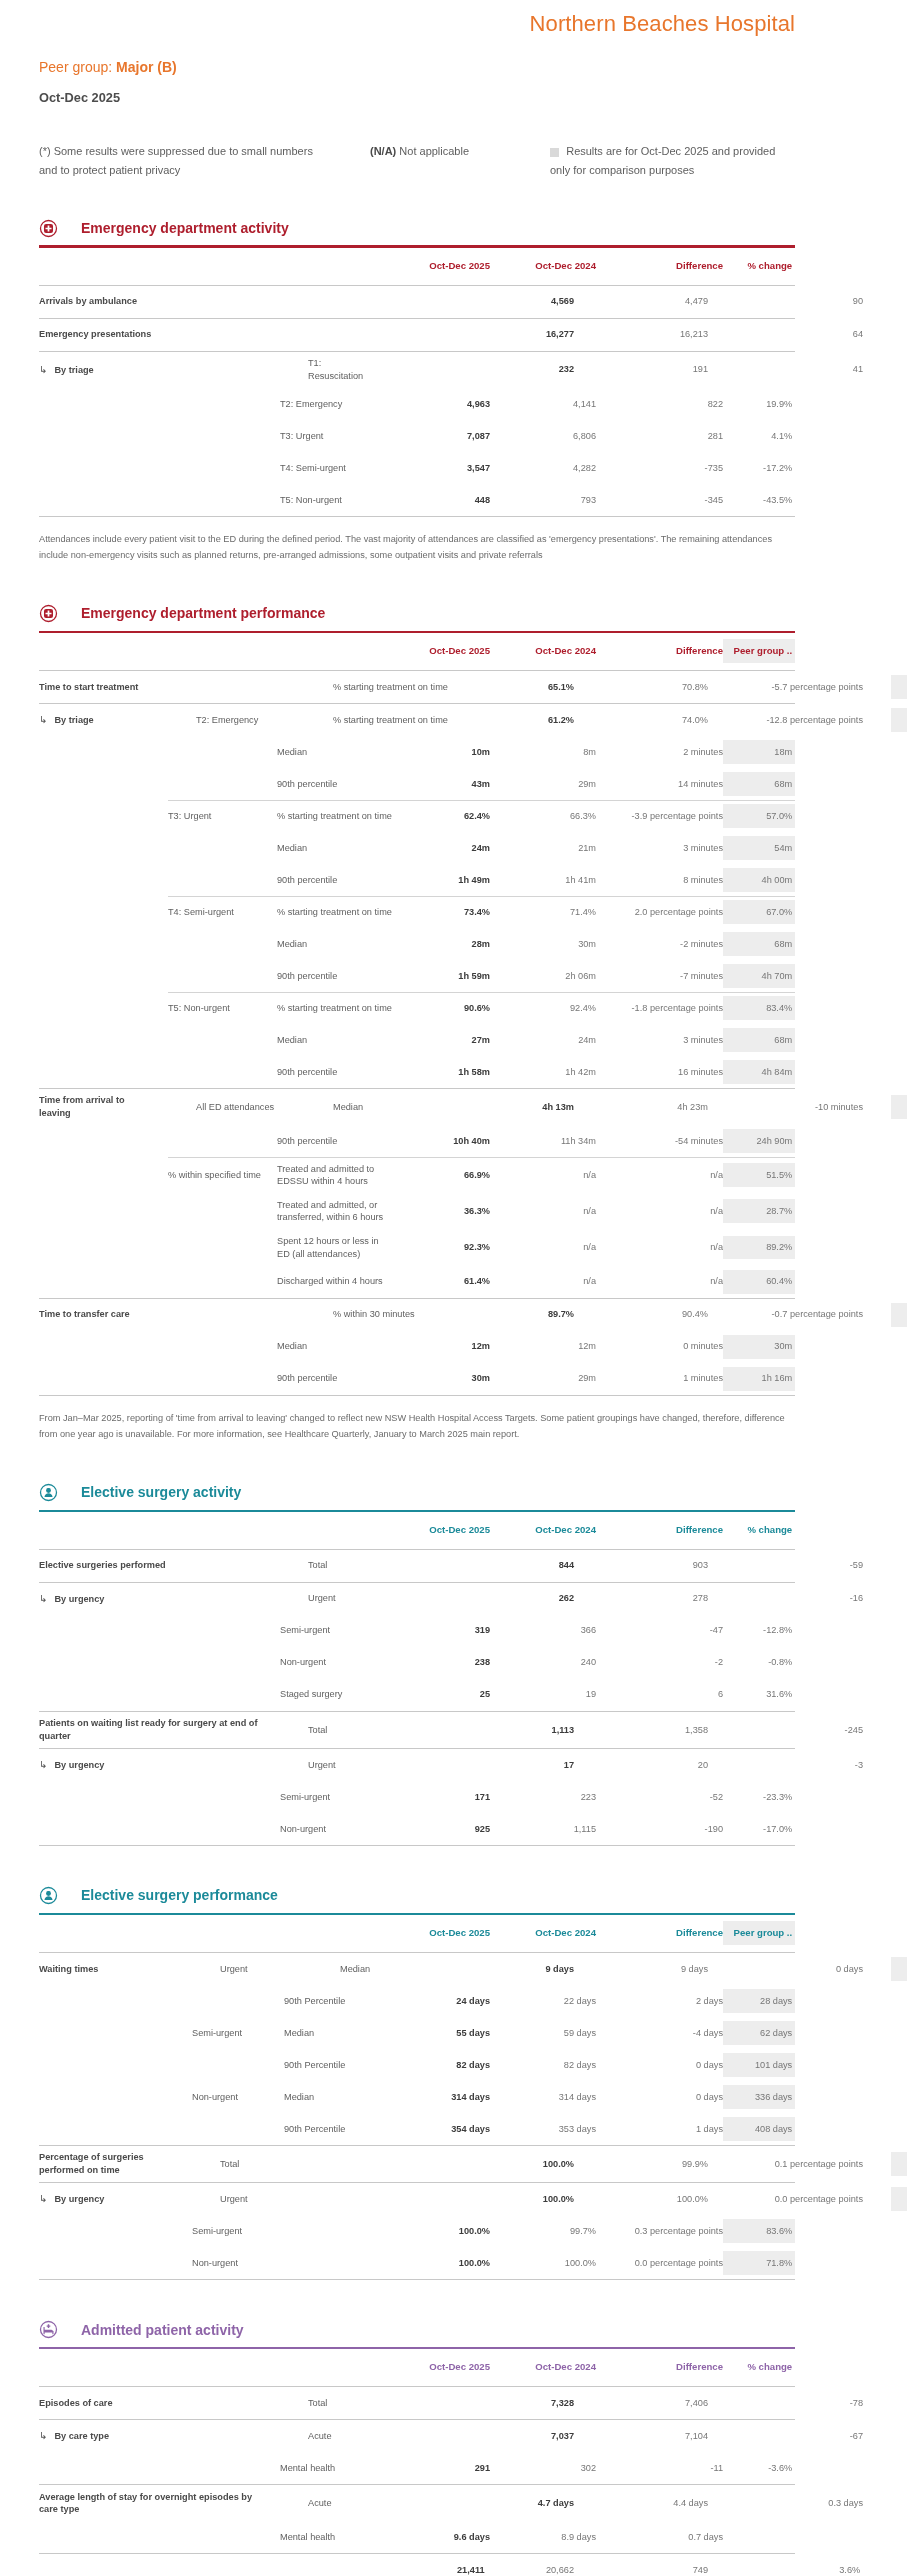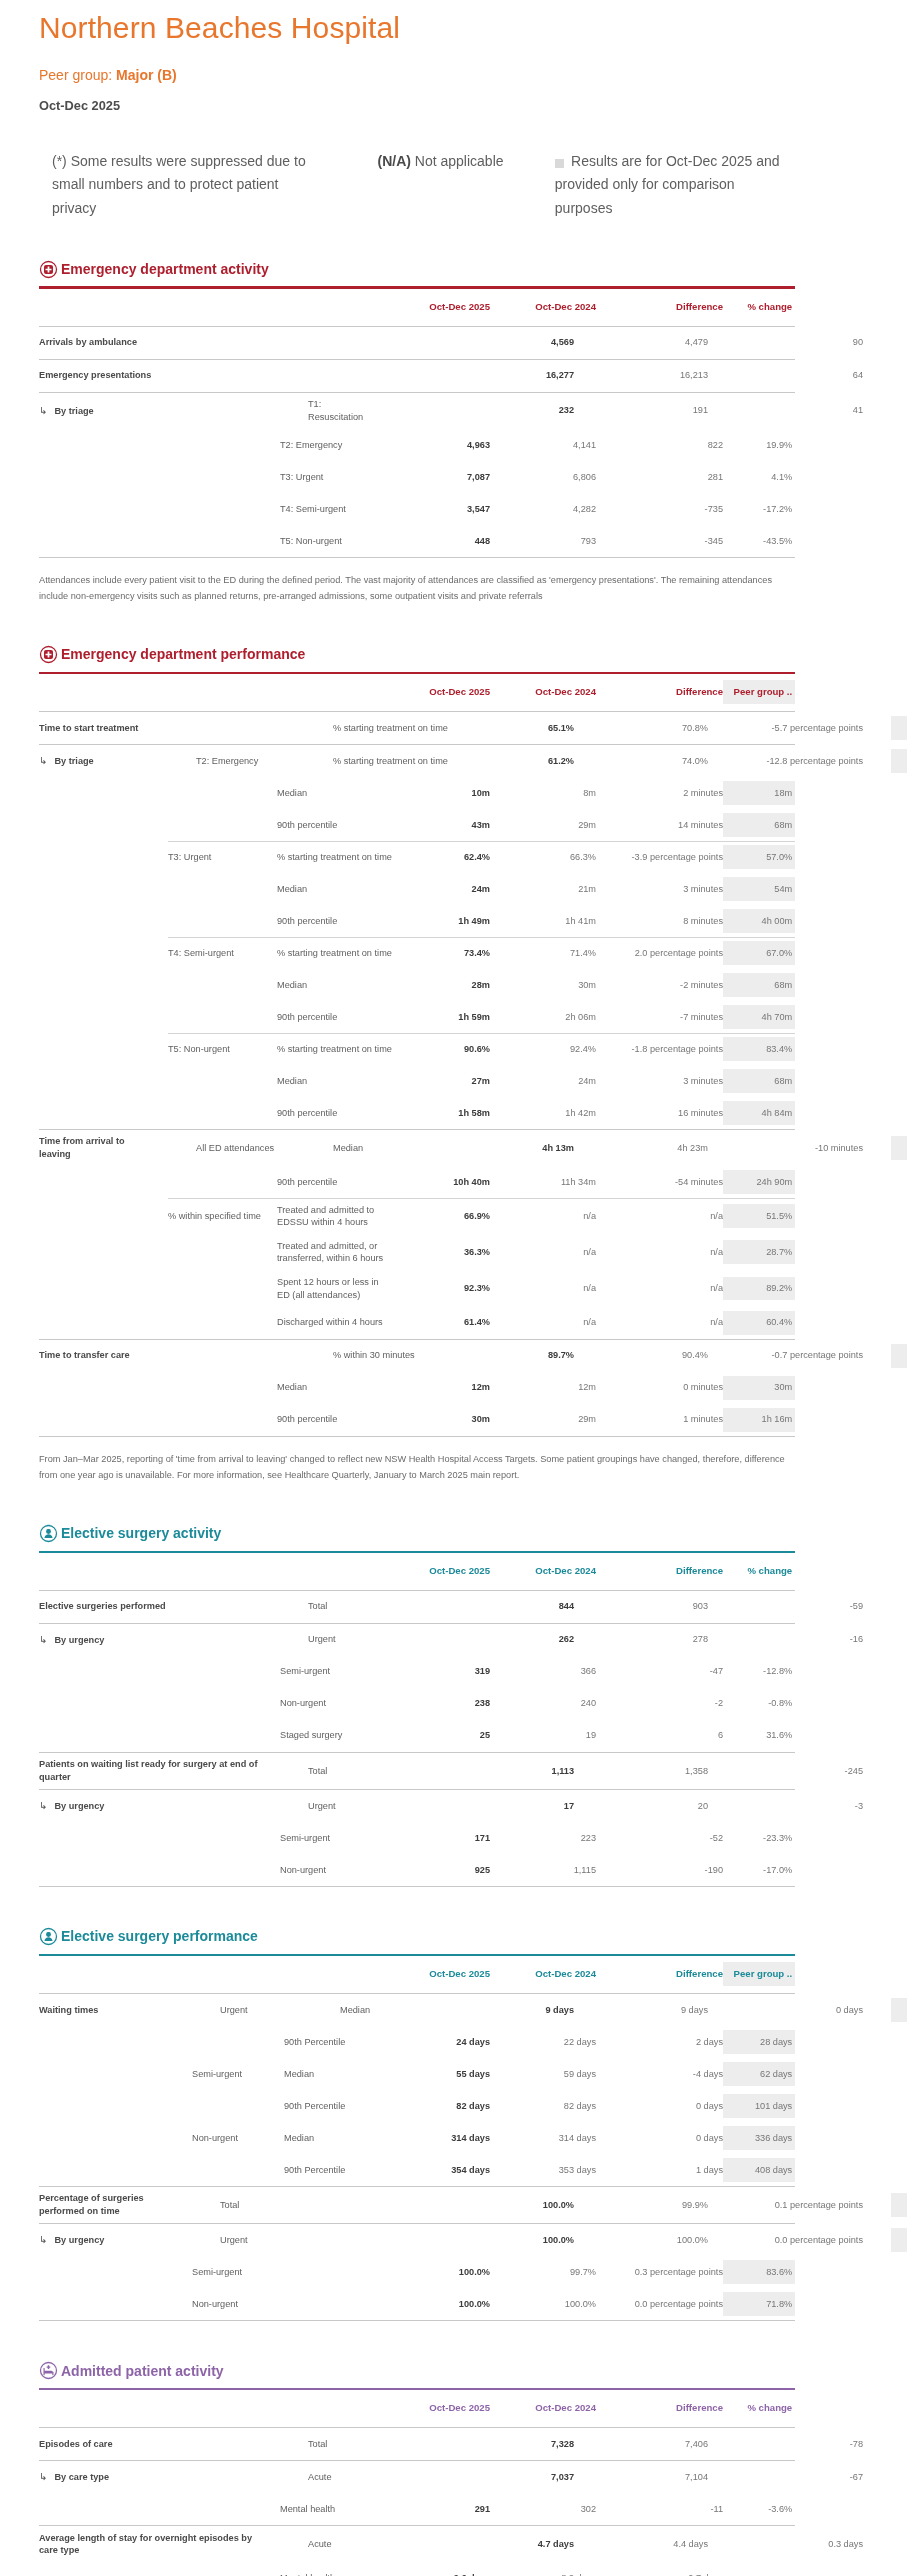--- a/index.html
+++ b/index.html
@@ -5,36 +5,36 @@
   html,body{margin:0;padding:0;background:#fff;}
   body{
     width:907px;
     font-family:"Liberation Sans","DejaVu Sans",sans-serif;
     color:#4a4a4a;
     -webkit-font-smoothing:antialiased;
   }
   .page{width:756px;margin:0 0 0 39px;padding-top:11.4px;padding-bottom:7px;}
 
   
-  h1.hospital{margin:0;font-size:30px;font-weight:400;letter-spacing:0.1px;color:var(--orange);}
+  h1.hospital{margin:0;font-size:22px;font-weight:400;letter-spacing:0.1px;color:var(--orange);text-align:right;}
   .peer{margin-top:22px;font-size:14px;color:var(--orange);}
   .peer b{font-weight:bold;}
   .period{margin-top:15px;font-size:12.8px;font-weight:bold;color:#4d4d4d;}
 
   
-  .legend{display:flex;margin-top:37px;font-size:14px;color:#5e5e5e;line-height:1.65;margin-left:13px;}
+  .legend{display:flex;margin-top:37px;font-size:11px;color:#5e5e5e;line-height:1.65;}
   .leg-1{width:278px;}
   .leg-2{width:135px;margin-left:53px;}
   .leg-3{width:245px;margin-left:45px;}
   .leg-2 b{color:#4a4a4a;}
   .swatch{display:inline-block;width:9.2px;height:9.2px;background:var(--swatch);margin-right:7px;vertical-align:-1.4px;}
 
   
   .section{margin-top:40px;}
-  .sec-head{display:flex;align-items:center;gap:3px;}
+  .sec-head{display:flex;align-items:center;gap:23px;}
   .sec-icon{display:inline-flex;width:19px;height:19px;color:var(--theme);}
   .sec-icon svg{width:100%;height:100%;}
   h2.sec-title{margin:0;font-size:14px;font-weight:bold;color:var(--theme);}
   .sec-rule{height:2.1px;background:var(--theme);margin-top:7.8px;}
 
   
   .row{display:grid;align-items:center;min-height:32px;position:relative;}
   .row.a{grid-template-columns:241px 121px 0px 89px 106px 127px 72px;--indent:241px;}
   .row.b{grid-template-columns:129px 109px 124px 89px 106px 127px 72px;--indent:129px;}
   .row.c{grid-template-columns:153px 92px 117px 89px 106px 127px 72px;--indent:153px;}

